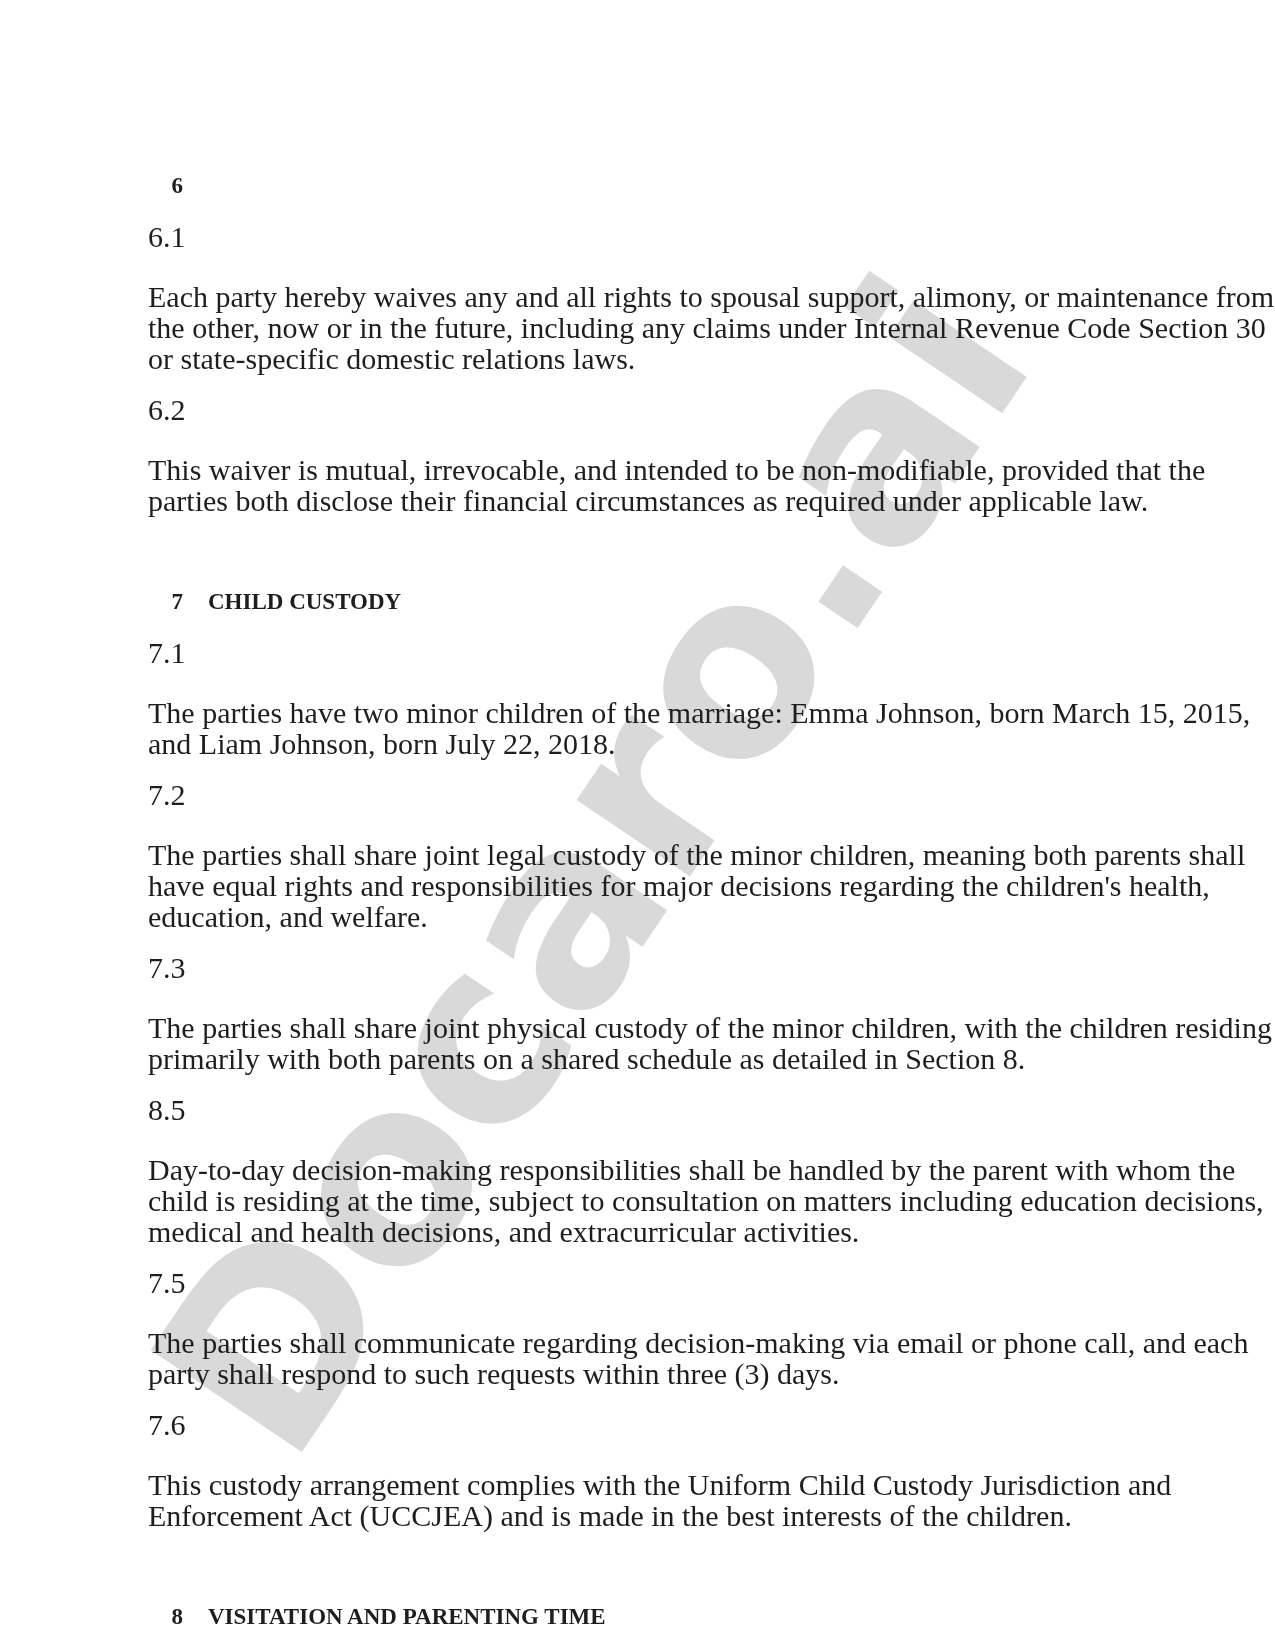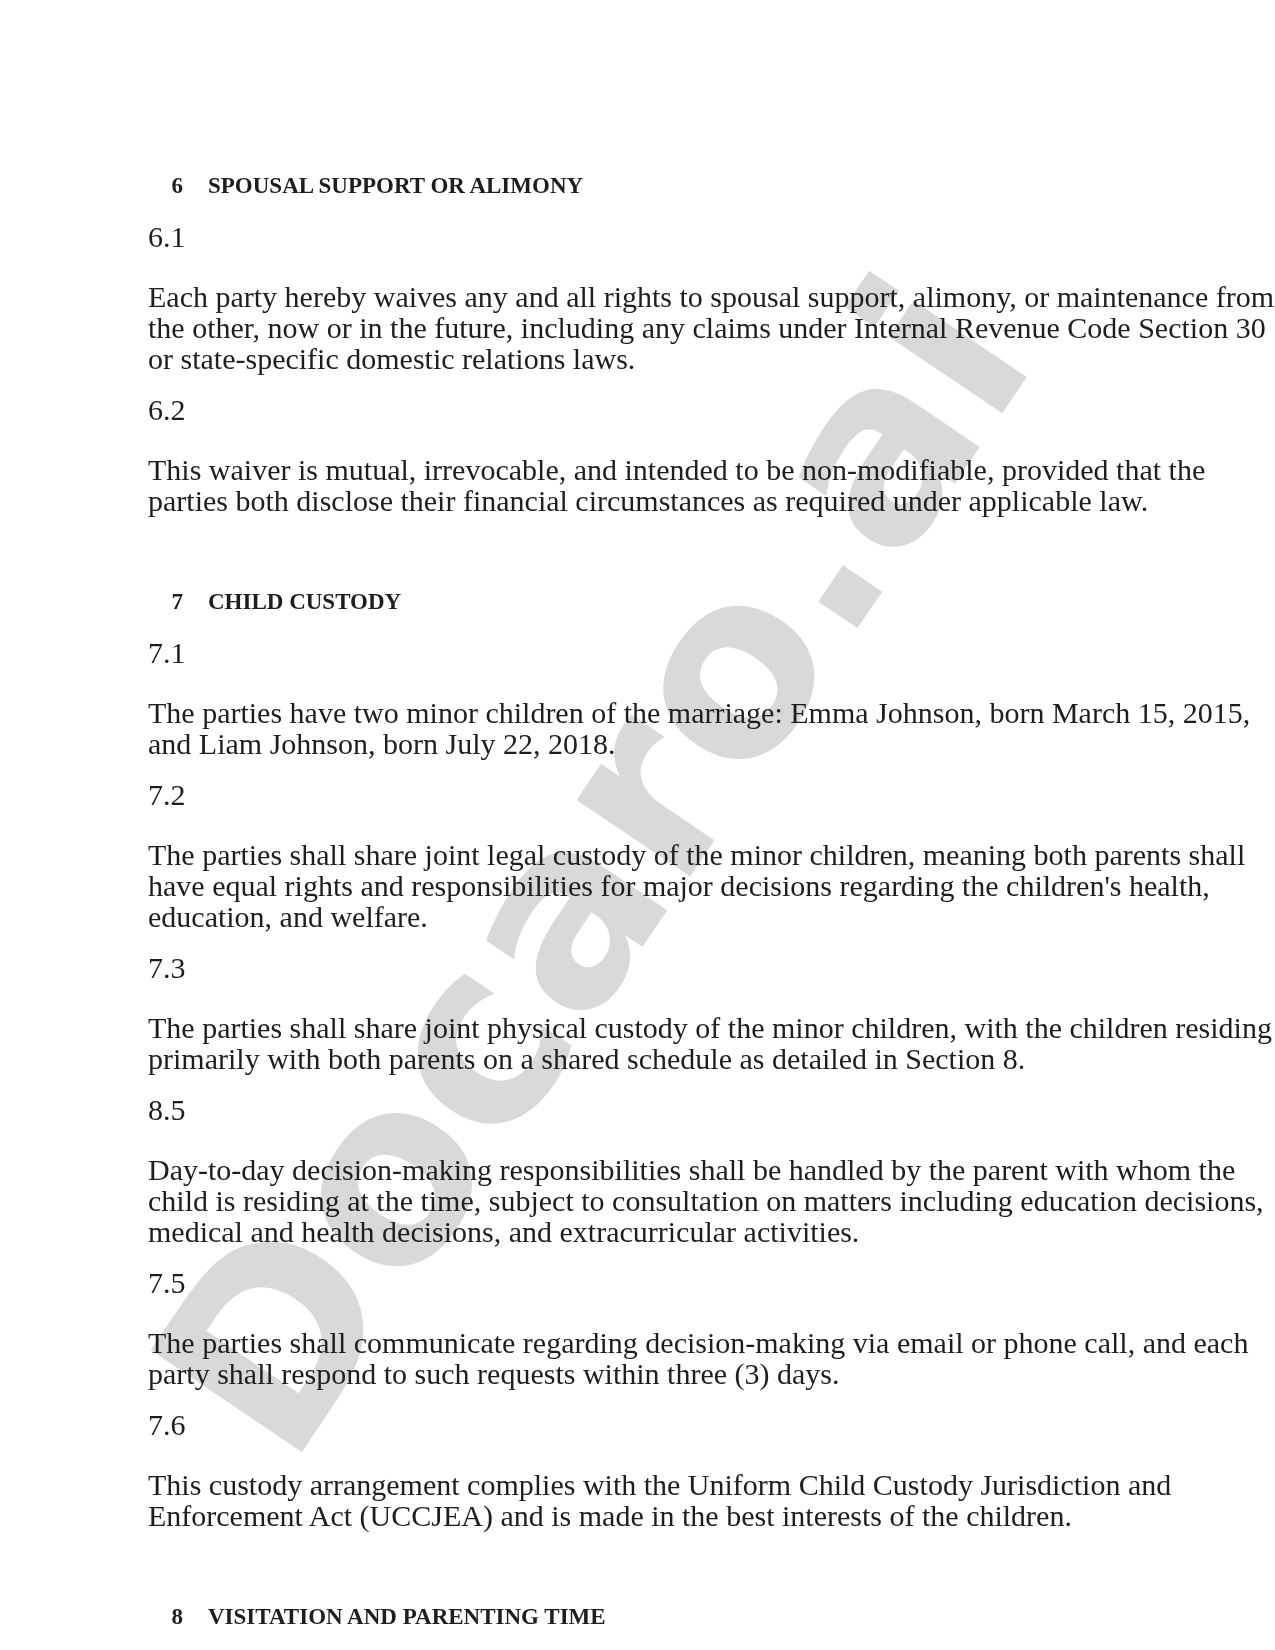--- a/index.html
+++ b/index.html
@@ -56,21 +56,20 @@
 </head>
 <body>
 
 <div class="page">
   <div class="watermark" style="color: rgb(217, 217, 217);">Docaro.ai</div>
   <main class="content" id="content">
       <section>
         <div class="row row-heading">
           <div class="num">6</div>
           <div class="colgap"></div>
-          <div class="text">SPOUSAL SUPPORT OR ALIMONY</div>
         </div>
         <div class="row row-para">
           <div class="num">6.1</div>
           <div class="colgap"></div>
           <div class="text">Each party hereby waives any and all rights to spousal support, alimony, or maintenance from
 the other, now or in the future, including any claims under Internal Revenue Code Section 30
 or state-specific domestic relations laws.</div>
         </div>
         <div class="row row-para">
           <div class="num">6.2</div>

